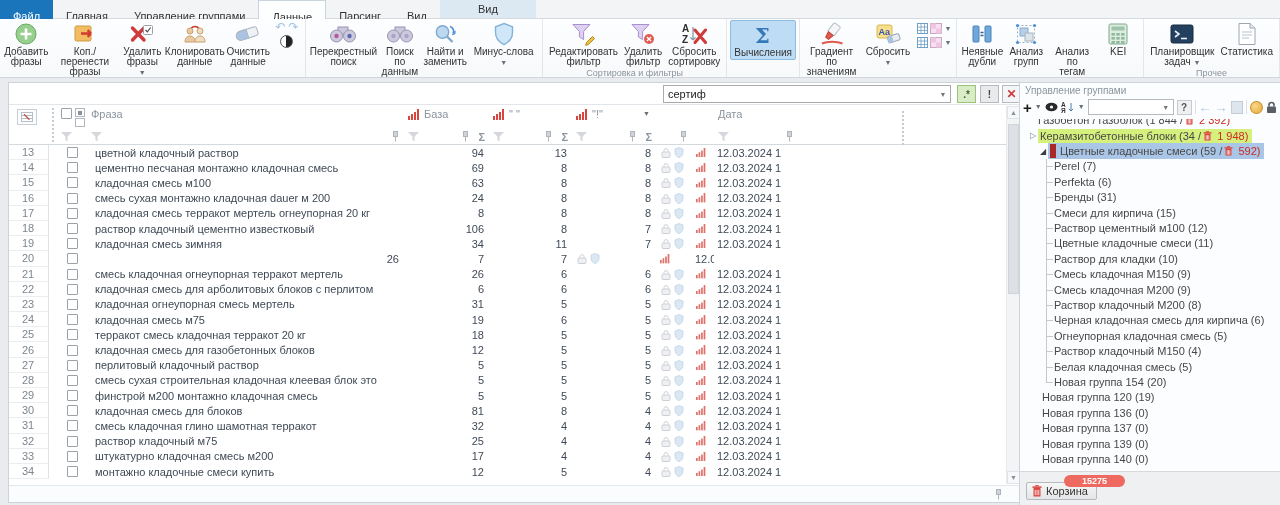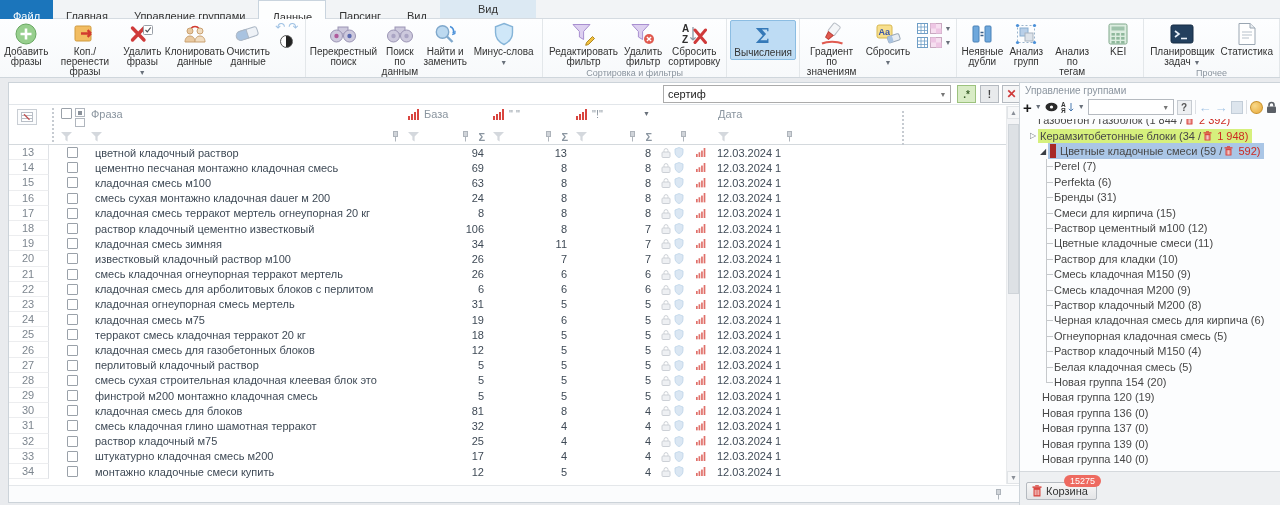--- a/index.html
+++ b/index.html
@@ -112,21 +112,21 @@
   .hl-blue { background:#aac6e6; padding:1px 4px 1px 2px; }
   .marker { width:6px; height:14px; background:#a82a28; margin-right:2px; flex:none; }
   .tcount-red { color:#cc2a22; }
   .titem { display:flex; align-items:center; gap:2px; }
 
   #gp-trashbar { position:absolute; left:0; right:0; bottom:0; height:34px; background:#eef0f2; border-top:1px solid #d5d9dd; }
   #trash-btn { position:absolute; left:6px; bottom:5px; height:18px; padding:0 8px 0 5px;
     background:linear-gradient(#f7f7f7,#e4e5e7); border:1px solid #b5bac0; border-radius:2px;
     display:flex; align-items:center; gap:4px; color:#333; }
   #trash-badge { position:absolute; left:44px; bottom:18px; background:#ee6a60; color:#fff;
-    font-size:9px; font-weight:normal; padding:1px 6px; border-radius:8px; }
+    font-size:9px; font-weight:bold; padding:1px 18px; border-radius:8px; }
 
   svg { display:block; }
 </style>
 </head>
 <body>
 
 <div id="app">
   <div id="tabs">
       <div class="tab file">Файл</div>
       <div class="tab">Главная</div>
@@ -817,21 +817,20 @@
             </div>
     <div class="c-date">12.03.2024 1</div>
     <div></div>
           </div>
           <div class="trow grid-cols">
     <div class="c-num">20</div>
     <div></div>
     <div class="c-chk">
               <span class="cb"></span>
             </div>
-    <div class="c-phrase">известковый кладочный раствор м100</div>
     <div class="c-val">26</div>
     <div class="c-val">7</div>
     <div class="c-val">7</div>
     <div class="c-flags">
               <svg width="10" height="11">
                 <rect x="1" y="5" width="8" height="5.5" rx="1" fill="#eef0f3" stroke="#ccd0d6"></rect>
                 <path d="M3 5V3.6a2 2 0 0 1 4 0V5" fill="none" stroke="#ccd0d6"></path>
               </svg>
               <svg width="10" height="11">
                 <path d="M5 .5 9 2v3.2C9 8 7.2 9.7 5 10.6 2.8 9.7 1 8 1 5.2V2Z" fill="#dbe7f3" stroke="#bed4e8" stroke-width="0.8"></path>

